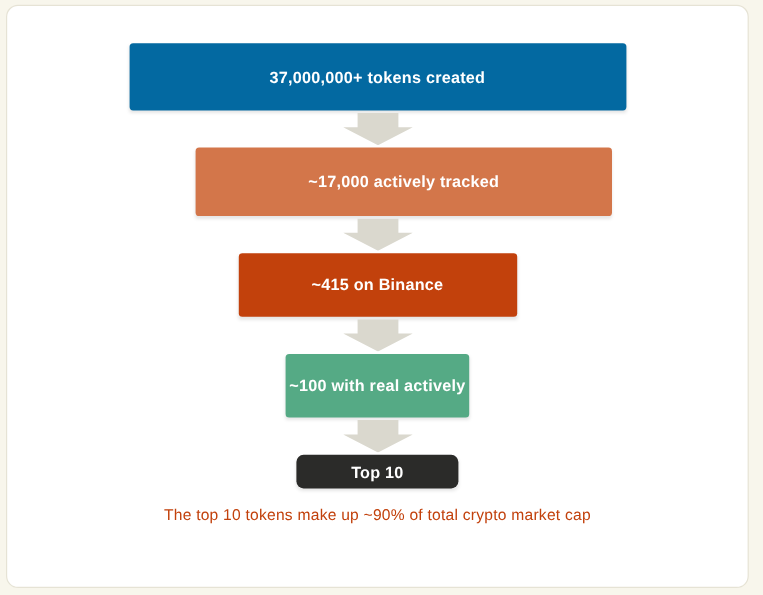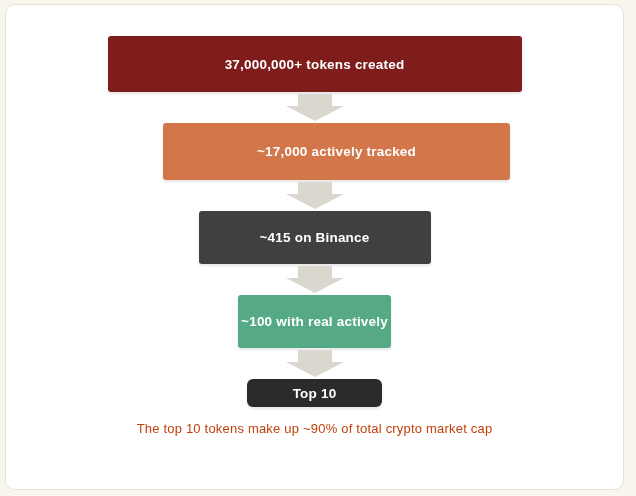--- a/index.html
+++ b/index.html
@@ -60,41 +60,41 @@
     color: #c2410c;
     letter-spacing: 0.2px;
   }
 </style>
 </head>
 <body>
 
 <div class="card">
   <div class="funnel">
 
-    <div class="bar bar-0" style="background-color: #7f1d1d; width: 414px;">
+    <div class="bar bar-0" style="background-color: #0369a1; width: 414px;">
       <span class="bar-label">37,000,000+ tokens created</span>
     </div>
 
     <div class="arrow-gap">
       <svg width="58" height="27" viewBox="0 0 58 27" aria-hidden="true">
         <polygon points="12,0 46,0 46,12 58,12 29,27 0,12 12,12" style="fill: rgb(218, 216, 206);"></polygon>
       </svg>
     </div>
 
     <div class="bar bar-1" style="background-color: rgb(211, 118, 74); width: 347px;">
       <span class="bar-label">~17,000 actively tracked</span>
     </div>
 
     <div class="arrow-gap">
       <svg width="58" height="27" viewBox="0 0 58 27" aria-hidden="true">
         <polygon points="12,0 46,0 46,12 58,12 29,27 0,12 12,12" style="fill: rgb(218, 216, 206);"></polygon>
       </svg>
     </div>
 
-    <div class="bar bar-2" style="background-color: #404040; width: 232px;">
+    <div class="bar bar-2" style="background-color: #c2410c; width: 232px;">
       <span class="bar-label">~415 on Binance</span>
     </div>
 
     <div class="arrow-gap">
       <svg width="58" height="27" viewBox="0 0 58 27" aria-hidden="true">
         <polygon points="12,0 46,0 46,12 58,12 29,27 0,12 12,12" style="fill: rgb(218, 216, 206);"></polygon>
       </svg>
     </div>
 
     <div class="bar bar-3" style="background-color: rgb(85, 170, 133); width: 153px;">

